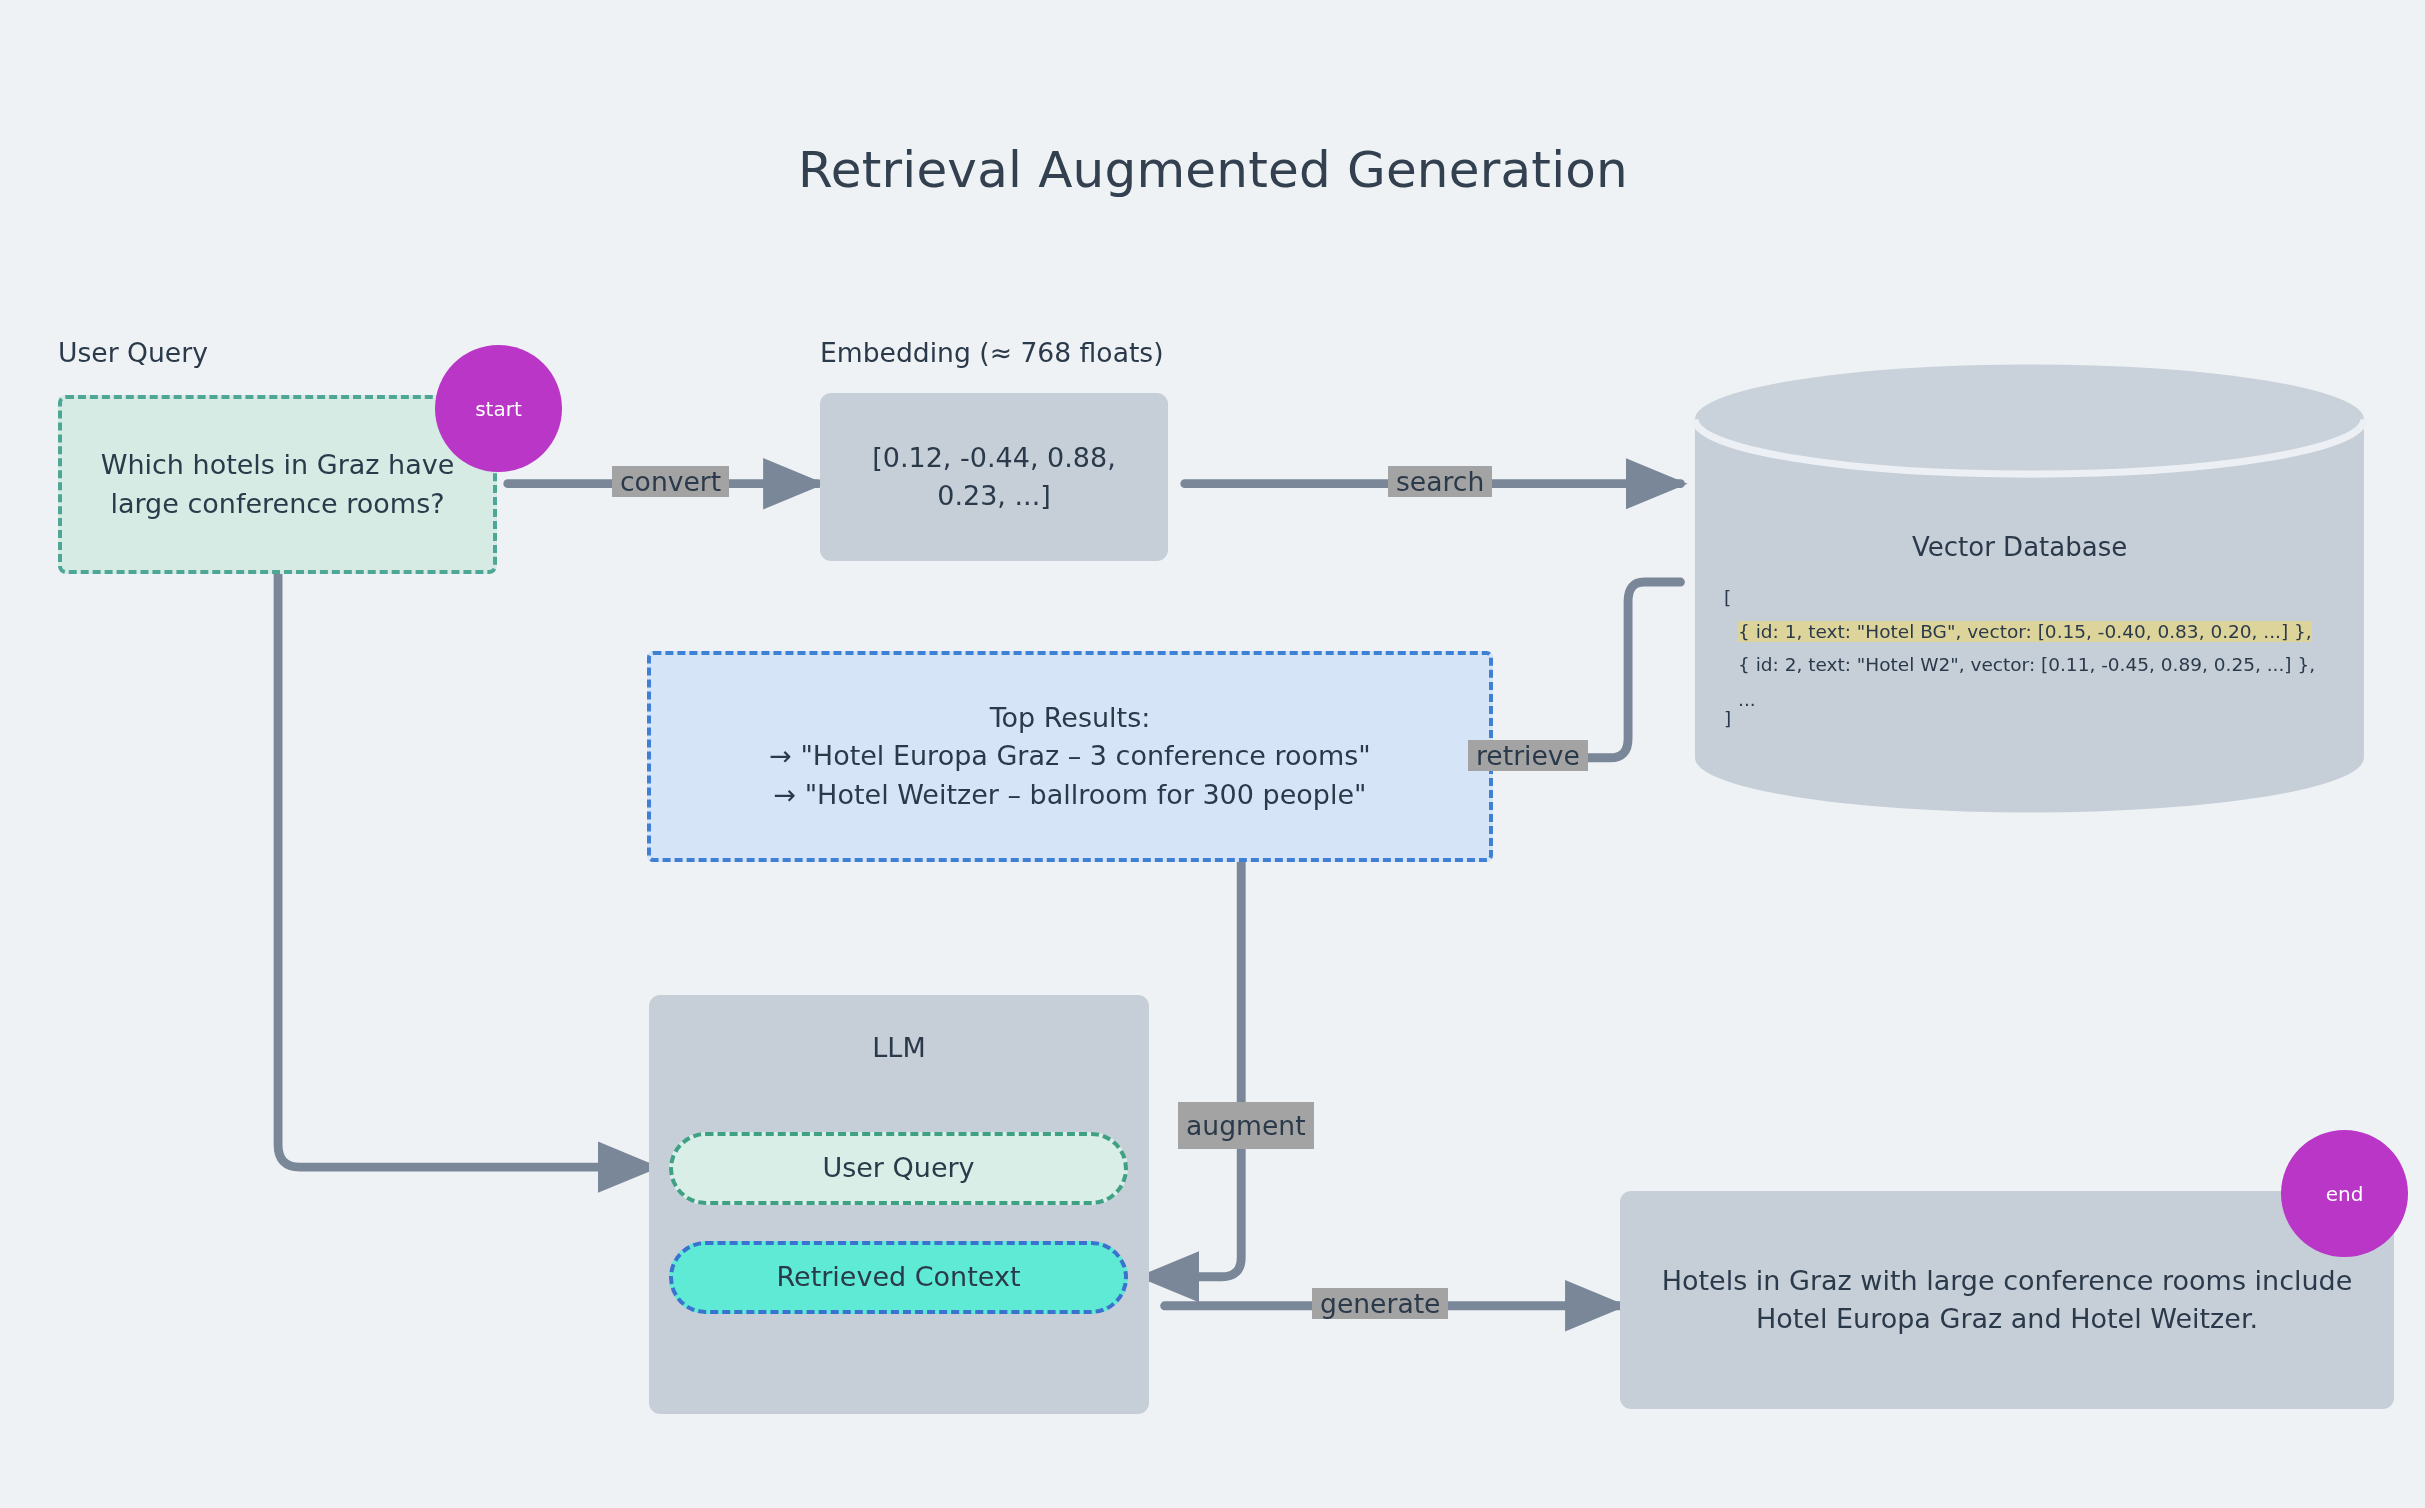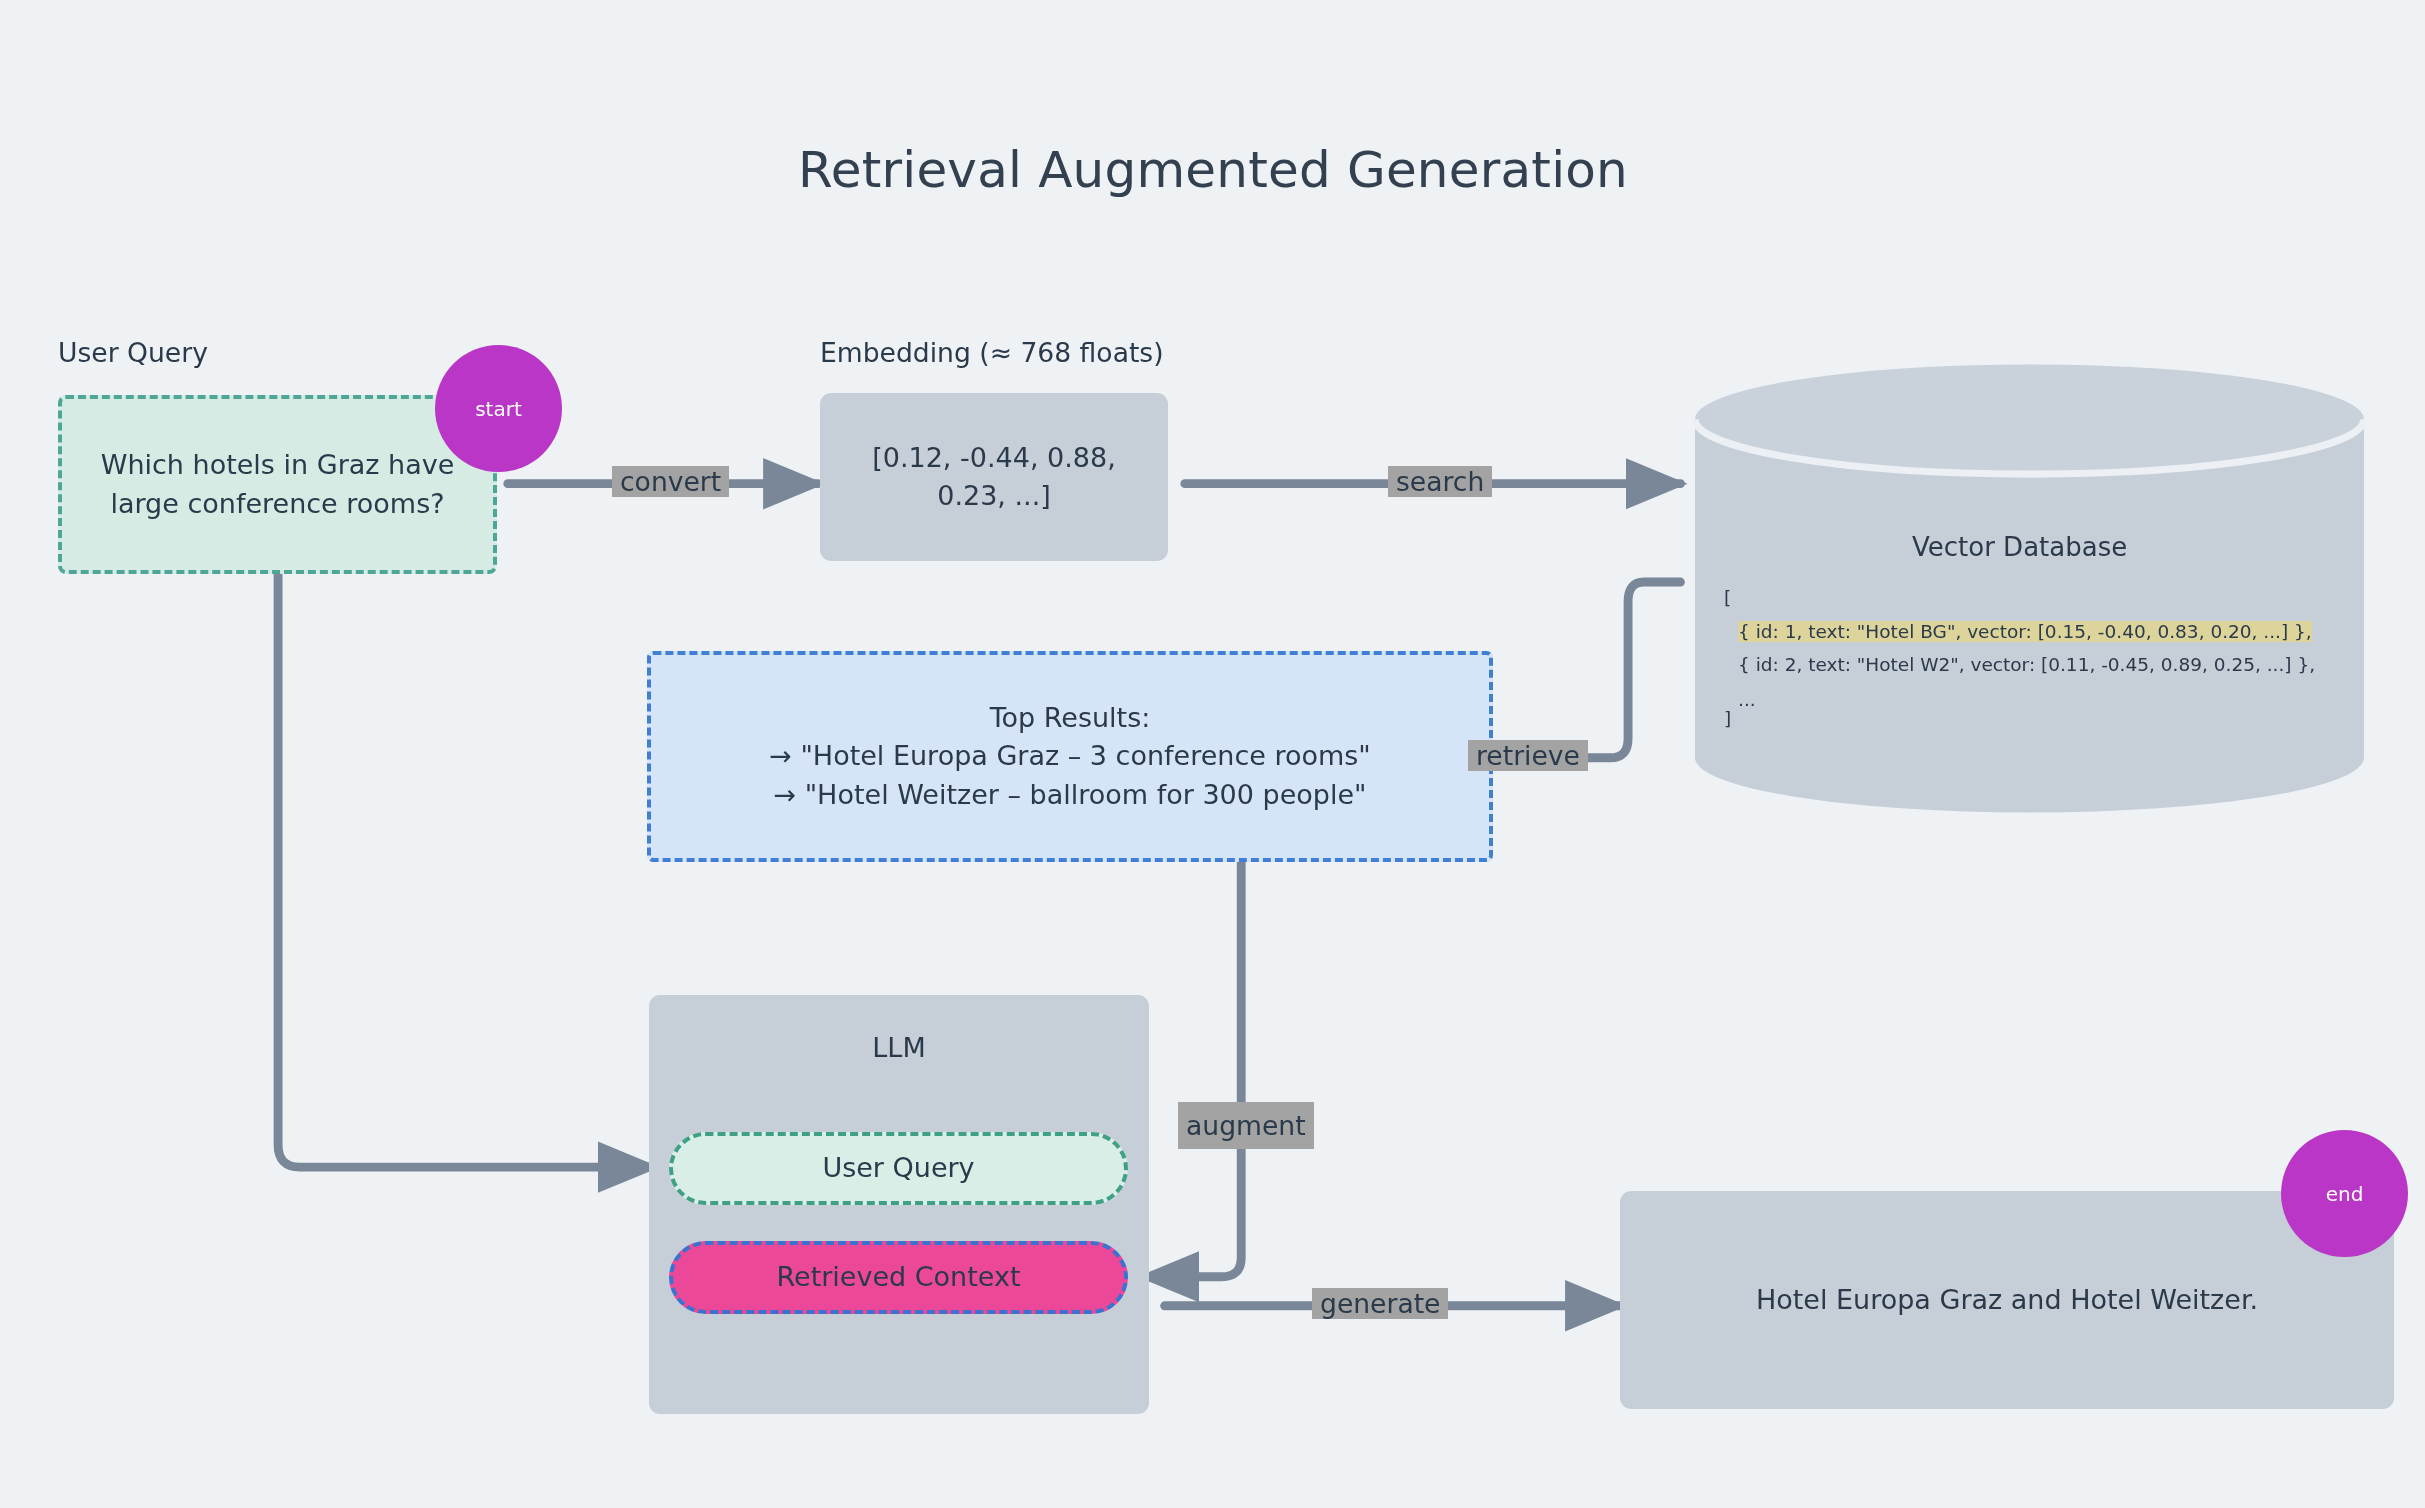--- a/index.html
+++ b/index.html
@@ -70,21 +70,21 @@
     background: #d6e4f7;
     border: 4px dashed #3f7fd4;
     border-radius: 6.4px;
   }
   .pill-green {
     background: #d8eee6;
     border: 4px dashed #3fa086;
     border-radius: 47px;
   }
   .pill-blue {
-    background: #ec4899;
+    background: #5eead4;
     border: 4px dashed #3a72cf;
     border-radius: 47px;
   }
   
   .badge {
     position: absolute;
     border-radius: 50%;
     background: #b936c6;
     color: #ffffff;
     display: flex;
@@ -189,20 +189,21 @@
     <span>LLM</span>
   </div>
   <div class="nodebox pill-green" style="left:669px; top:1132px; width:459px; height:73px;">
     <span>User Query</span>
   </div>
   <div class="nodebox pill-blue" style="left:669px; top:1241px; width:459px; height:73px;">
     <span>Retrieved Context</span>
   </div>
 
   <div class="nodebox box-gray" style="left:1620px; top:1191px; width:774px; height:218px;">
+    <span>Hotels in Graz with large conference rooms include</span>
     <span>Hotel Europa Graz and Hotel Weitzer.</span>
   </div>
 
   <div class="edgelab" style="left:612px; top:466px;">convert</div>
   <div class="edgelab" style="left:1388px; top:466px;">search</div>
   <div class="edgelab" style="left:1468px; top:740px;">retrieve</div>
   <div class="edgelab" style="left:1178px; top:1102px; padding:8px;">augment</div>
   <div class="edgelab" style="left:1312px; top:1288px;">generate</div>
 
   <div class="badge" style="left:435px; top:345px; width:127px; height:127px;">

